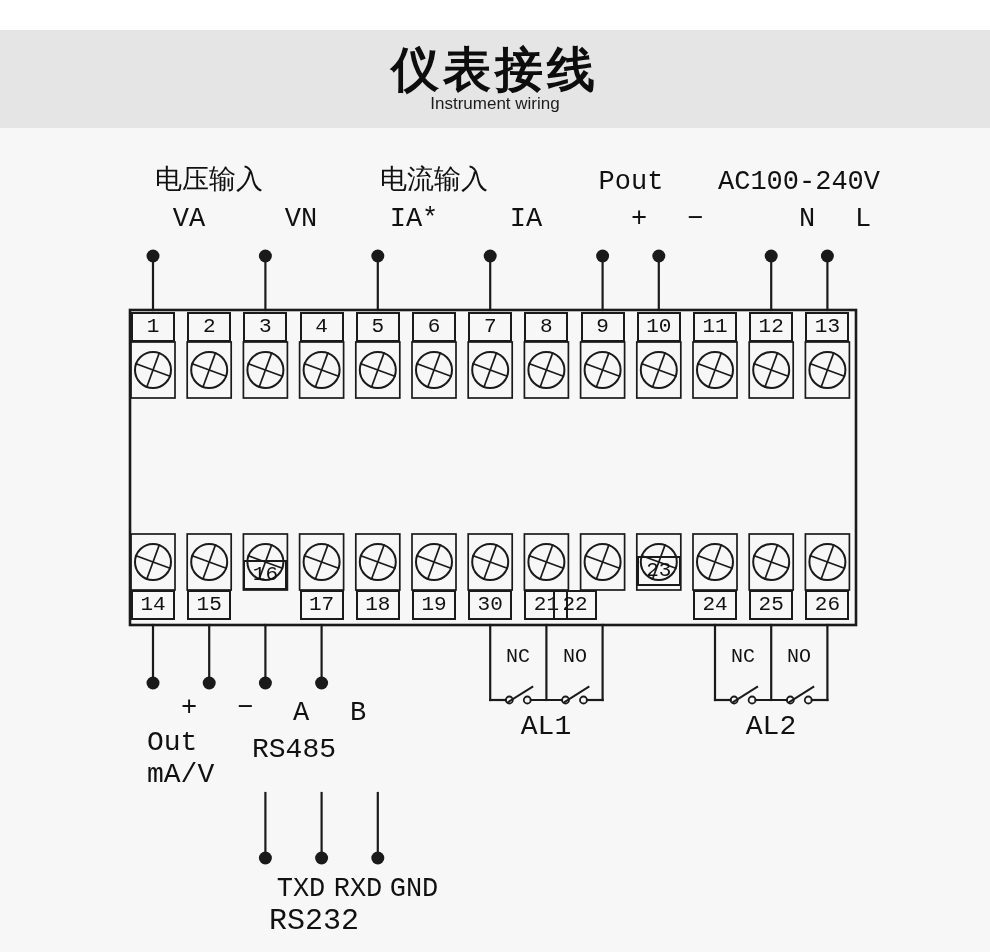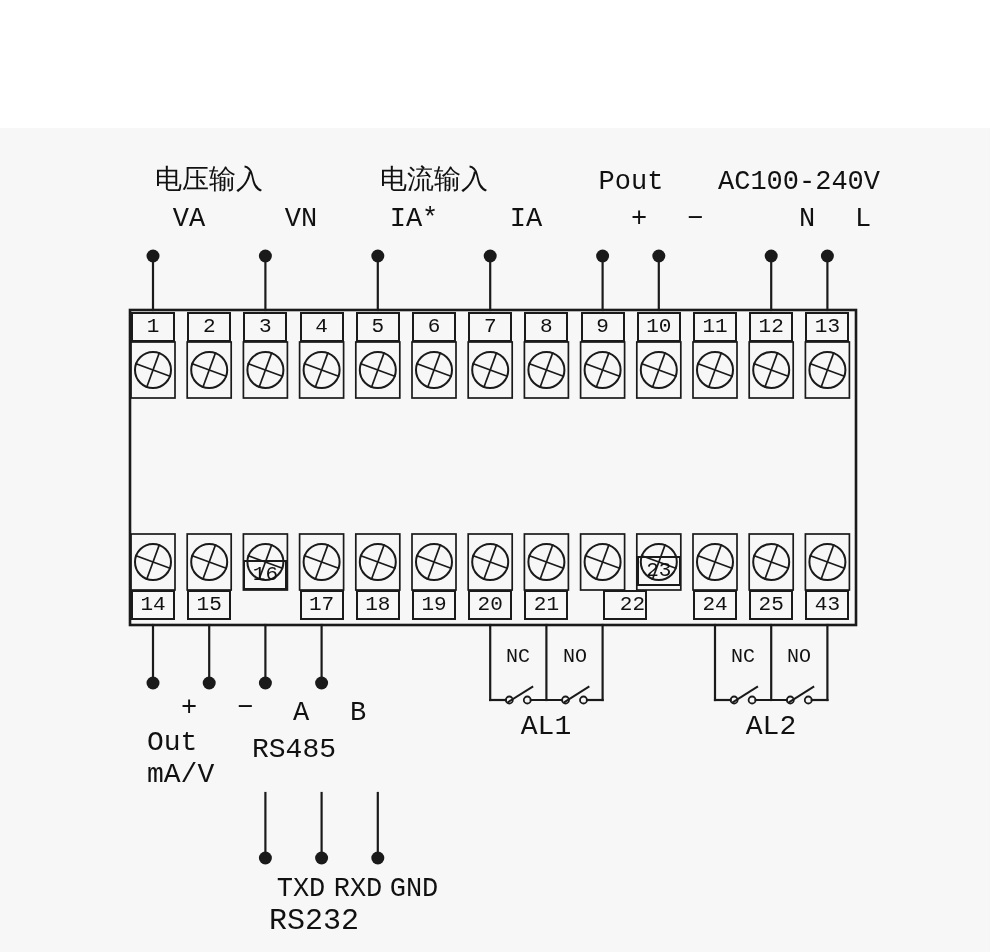--- a/index.html
+++ b/index.html
@@ -34,20 +34,24 @@
   .big { font-size:28px; }
   .rs232 { font-size:30px; }
   .left { transform:none; }
 </style>
 </head>
 <body>
 
 <div class="page">
   <div class="content-bg" style="background: rgb(247, 247, 247);"></div>
 
+  <div class="header-band" style="background: rgb(229, 229, 229);">
+    <div class="title">仪表接线</div>
+    <div class="subtitle">Instrument wiring</div>
+  </div>
 
   <div class="diagram">
     <svg id="wiring-svg" width="990" height="952" viewBox="0 0 990 952">
         <g>
         <rect x="130" y="310" width="726" height="315" fill="none" stroke="#1a1a1a" stroke-width="2.6"></rect>
         </g>
         <g>
     <rect x="131" y="342" width="44" height="56" fill="none" stroke="#1a1a1a" stroke-width="1.7"></rect>
     <circle cx="153" cy="370" r="18" fill="none" stroke="#1a1a1a" stroke-width="2"></circle>
     <line x1="136.1" y1="363.8" x2="169.9" y2="376.2" stroke="#1a1a1a" stroke-width="1.7" stroke-linecap="square"></line>
@@ -281,27 +285,27 @@
         <div class="tcell" style="left: 636.8px; top: 312px;">10</div>
         <div class="tcell" style="left: 693px; top: 312px;">11</div>
         <div class="tcell" style="left: 749.2px; top: 312px;">12</div>
         <div class="tcell" style="left: 805.4px; top: 312px;">13</div>
         <div class="tcell" style="left: 131px; top: 590px;">14</div>
         <div class="tcell" style="left: 187.2px; top: 590px;">15</div>
         <div class="tcell" style="left: 243.4px; top: 560px;">16</div>
         <div class="tcell" style="left: 299.6px; top: 590px;">17</div>
         <div class="tcell" style="left: 355.8px; top: 590px;">18</div>
         <div class="tcell" style="left: 412px; top: 590px;">19</div>
-        <div class="tcell" style="left: 468.2px; top: 590px;">20</div>
+        <div class="tcell" style="left: 468.2px; top: 590px;">30</div>
         <div class="tcell" style="left: 524.4px; top: 590px;">21</div>
-        <div class="tcell" style="left: 603px; top: 590px; text-align: right;">22</div>
+        <div class="tcell" style="left: 553px; top: 590px;">22</div>
         <div class="tcell" style="left: 636.8px; top: 556px;">23</div>
         <div class="tcell" style="left: 693px; top: 590px;">24</div>
         <div class="tcell" style="left: 749.2px; top: 590px;">25</div>
-        <div class="tcell" style="left: 805.4px; top: 590px;">43</div>
+        <div class="tcell" style="left: 805.4px; top: 590px;">26</div>
       </div>
 
     <div class="lbl cjk grp" style="left:209px;top:163px">电压输入</div>
     <div class="lbl cjk grp" style="left:434px;top:163px">电流输入</div>
     <div class="lbl grp" style="left:631px;top:167px">Pout</div>
     <div class="lbl grp" style="left:799px;top:167px">AC100-240V</div>
 
     <div class="lbl pin" style="left:153px;top:204px">VA</div>
     <div class="lbl pin" style="left:265px;top:204px">VN</div>
     <div class="lbl pin" style="left:378px;top:204px">IA*</div>

